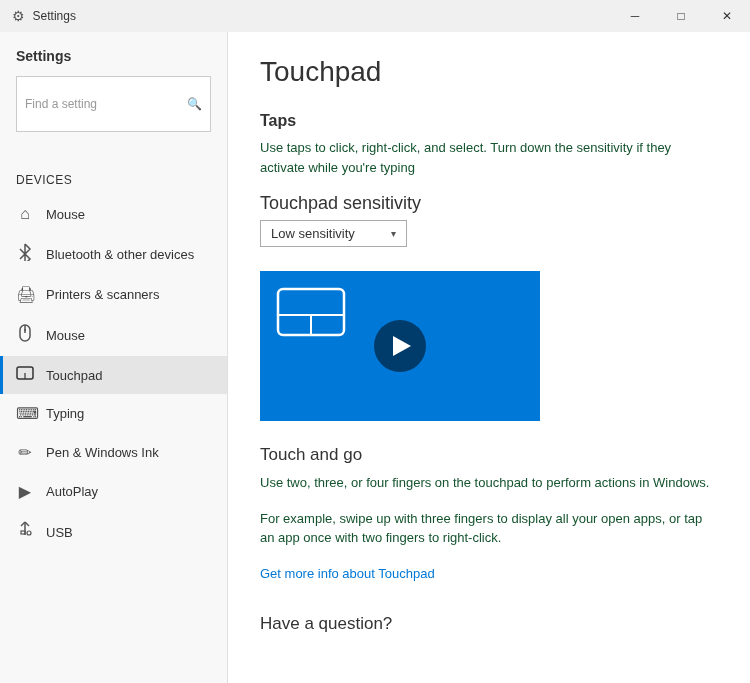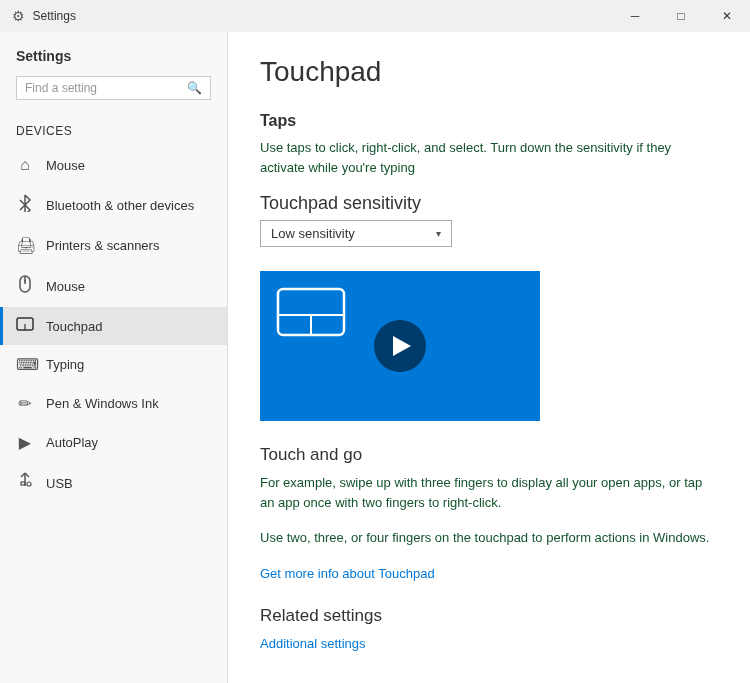--- a/index.html
+++ b/index.html
@@ -78,22 +78,22 @@
       font-size: 14px;
       font-weight: 600;
       color: #333;
       margin-bottom: 12px;
     }
     .search-box {
       display: flex;
       align-items: center;
       background: white;
       border: 1px solid #ccc;
-      padding: 4px 8px;
-      margin-bottom: 12px;
+      padding: 20px 8px;
+      margin-bottom: 29px;
     }
     .search-box input {
       border: none;
       outline: none;
       flex: 1;
       font-size: 12px;
       color: #333;
       background: transparent;
     }
     .search-box input::placeholder { color: #999; }
@@ -165,21 +165,21 @@
       color: #333;
       margin-bottom: 6px;
     }
 
     .dropdown-select {
       display: flex;
       align-items: center;
       justify-content: space-between;
       border: 1px solid #aaa;
       padding: 5px 10px;
-      width: 192px;
+      width: 147px;
       cursor: pointer;
       background: white;
       font-size: 13px;
       color: #333;
       margin-bottom: 24px;
     }
     .dropdown-arrow { font-size: 10px; color: #555; }
 
     
     .video-thumb {
@@ -355,29 +355,25 @@
           <line x1="2" y1="28" x2="68" y2="28" stroke="white" stroke-width="2"></line>
         </svg>
       </div>
       <div class="play-btn">
         <div class="play-triangle"></div>
       </div>
     </div>
 
     <div class="divider-section">
       <div class="section-subtitle">Touch and go</div>
+      <p class="section-desc">Use two, three, or four fingers on the touchpad to perform actions in Windows.</p>
       <p class="section-desc">For example, swipe up with three fingers to display all your open apps, or tap an app once with two fingers to right-click.</p>
-      <p class="section-desc">Use two, three, or four fingers on the touchpad to perform actions in Windows.</p>
       <a class="link-text">Get more info about Touchpad</a>
     </div>
 
-    <div class="related-section">
-      <div class="section-subtitle">Related settings</div>
-      <a class="link-text">Additional settings</a>
-    </div>
 
     <div class="question-section">
       <div class="section-subtitle">Have a question?</div>
 
     </div>
   </div>
 
 </div>
 
 </body></html>

